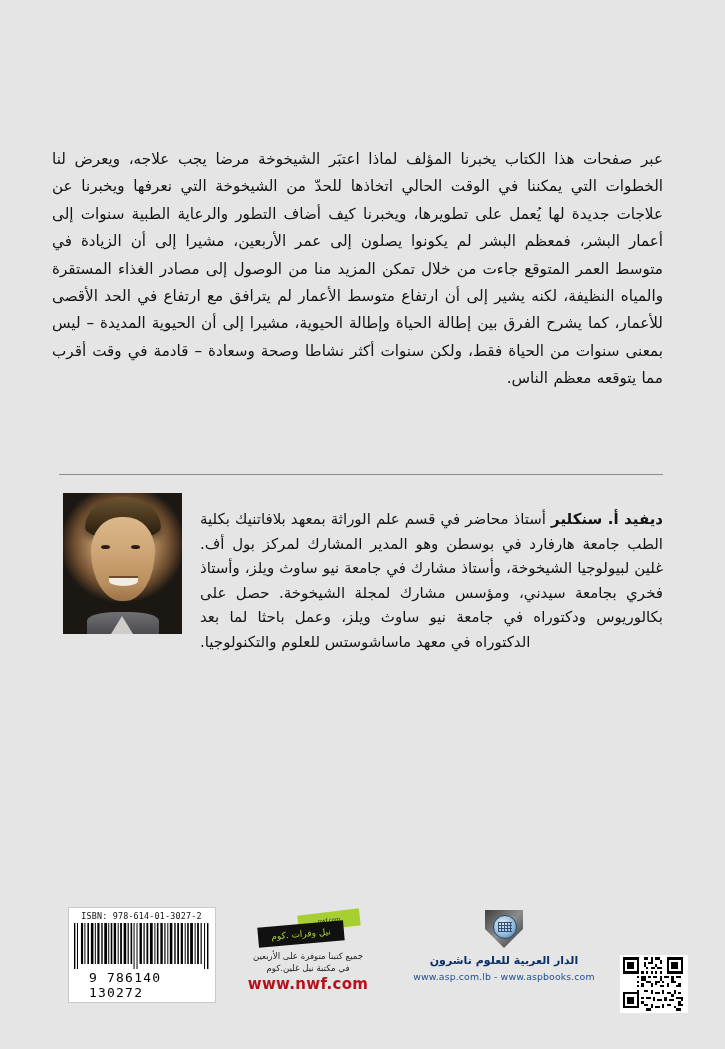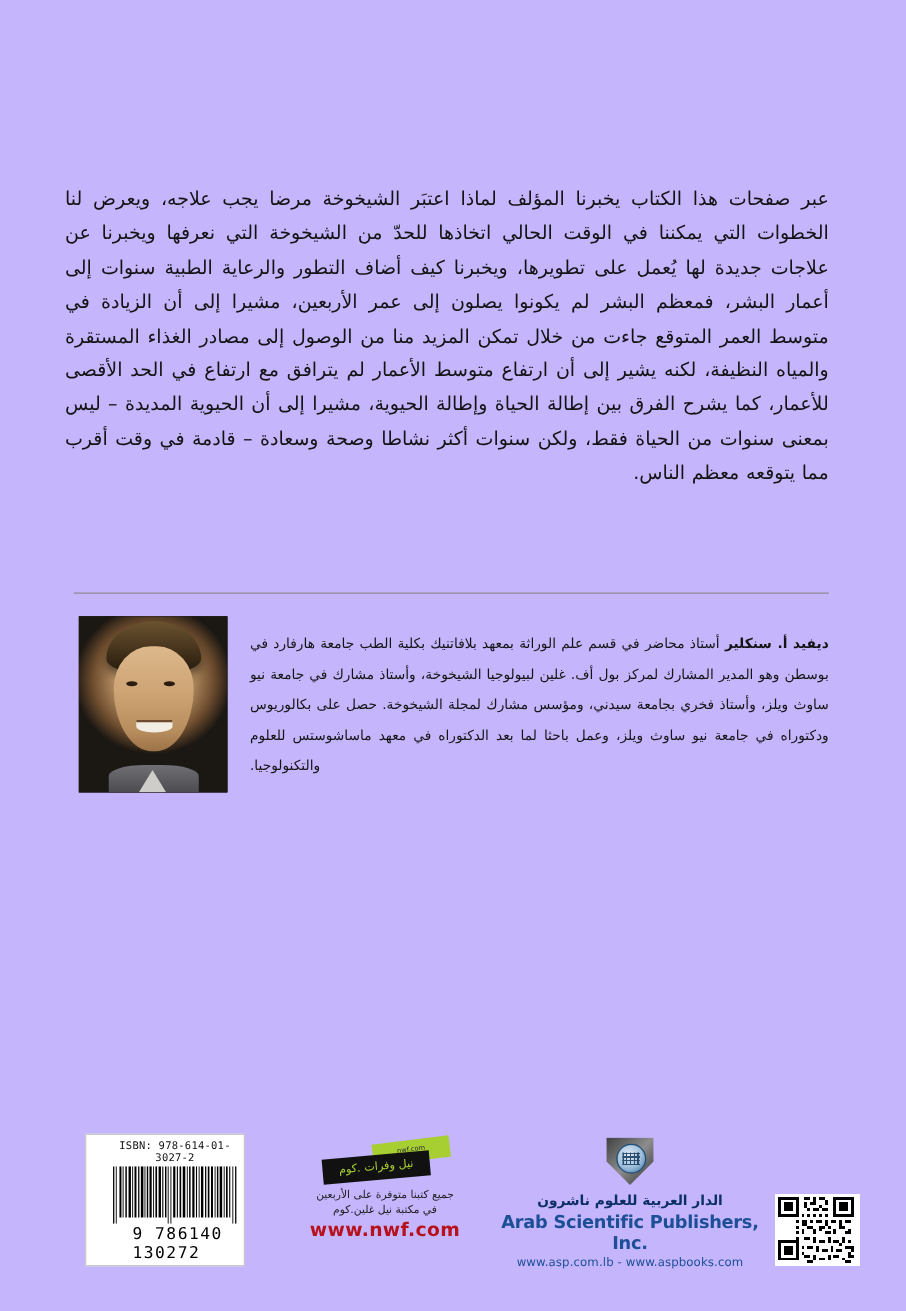--- a/index.html
+++ b/index.html
@@ -12,21 +12,21 @@
     height: 1049px;
     position: relative;
     overflow: hidden;
     font-family: "DejaVu Sans", "Liberation Sans", sans-serif;
     color: #141414;
   }
 
   .page {
     position: absolute;
     inset: 0;
-    background: #c4b5fd;
+    background: #e5e5e5;
   }
 
   
   .blurb {
     position: absolute;
     top: 146px;
     right: 62px;
     left: 52px;
     direction: rtl;
     text-align: justify;
@@ -60,21 +60,21 @@
 
   
   .bio {
     position: absolute;
     top: 492px;
     right: 62px;
     width: 463px;
     direction: rtl;
     text-align: justify;
     text-align-last: right;
-    font-size: 11px;
+    font-size: 15px;
     line-height: 24.6px;
     color: #141414;
   }
   .bio .author-name {
     font-weight: bold;
   }
   .bio p.tail {
     text-align: justify;
     text-align-last: left;
   }
@@ -149,24 +149,24 @@
     left: 0; right: 0;
     top: 900px;
     height: 135px;
   }
 
   
   .isbn-box {
     position: absolute;
     left: 68px;
     top: 7px;
-    width: 128px;
+    width: 148px;
     background: #ffffff;
     border: 1px solid #c9c9c9;
-    padding: 3px 4px 2px 20px;
+    padding: 3px 4px 2px 3px;
     box-sizing: border-box;
     direction: ltr;
   }
   .isbn-text {
     font-family: "DejaVu Sans Mono", "Liberation Mono", monospace;
     font-size: 8.4px;
     letter-spacing: .2px;
     text-align: center;
     color: #111;
     margin-bottom: 2px;
@@ -418,21 +418,20 @@
       <div class="nwf-line">في مكتبة نيل غلين.كوم</div>
       <div class="nwf-url">www.nwf.com</div>
     </div>
 
     <div class="publisher">
       <div class="pub-mark">
         <div class="diamond"></div>
         <div class="inner"></div>
       </div>
       <div class="pub-ar">الدار العربية للعلوم ناشرون</div>
-      <div class="pub-en">Arab Scientific Publishers, Inc.</div>
       <div class="pub-web">www.asp.com.lb - www.aspbooks.com</div>
     </div>
 
     <div class="qr">
       <svg viewBox="0 0 29 25" shape-rendering="crispEdges">
         <rect width="29" height="25" fill="#ffffff"></rect>
         <g fill="#000000">
 
           <rect x="1" y="1" width="7" height="1"></rect>
             <rect x="1" y="7" width="7" height="1"></rect>

